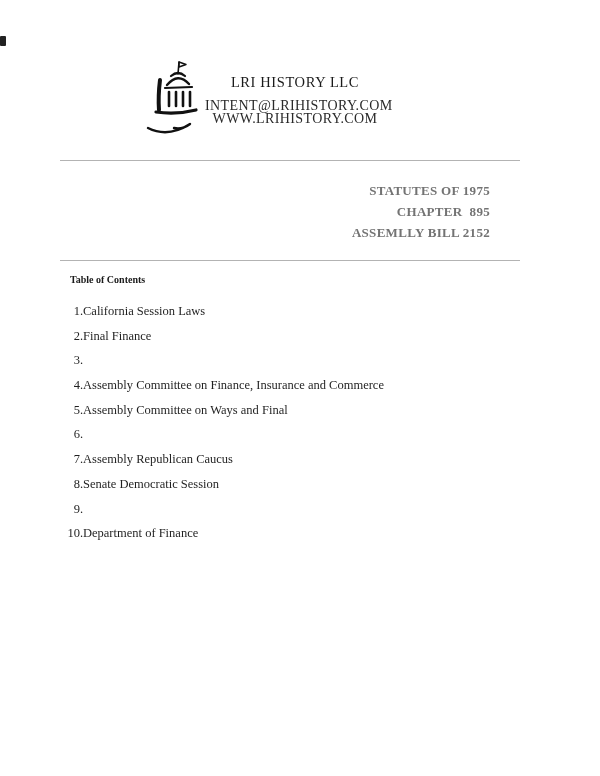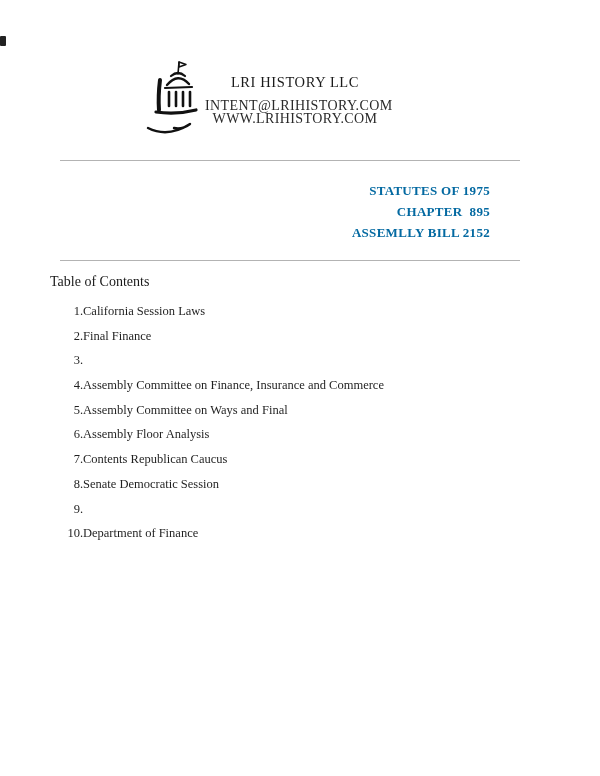--- a/index.html
+++ b/index.html
@@ -68,30 +68,30 @@
     position: absolute;
     right: 110px;
     top: 180px;
     text-align: right;
   }
   .statute-line {
     font-weight: bold;
     font-size: 13px;
     letter-spacing: 0.3px;
     line-height: 21px;
-    color: #0369a1;
+    color: #737373;
     white-space: pre;
   }
   
   .toc-title {
     position: absolute;
-    left: 50px;
+    left: 70px;
     top: 274px;
-    font-weight: normal;
-    font-size: 14px;
+    font-weight: bold;
+    font-size: 10px;
     color: #1a1a1a;
   }
   .toc-list {
     position: absolute;
     left: 55px;
     top: 304px;
     width: 480px;
   }
   .toc-row {
     display: flex;
@@ -180,25 +180,24 @@
     <div class="toc-row">
       <span class="toc-num">4.</span>
       <span class="toc-text">Assembly Committee on Finance, Insurance and Commerce</span>
     </div>
     <div class="toc-row">
       <span class="toc-num">5.</span>
       <span class="toc-text">Assembly Committee on Ways and Final</span>
     </div>
     <div class="toc-row">
       <span class="toc-num">6.</span>
-      <span class="toc-text">Assembly Floor Analysis</span>
     </div>
     <div class="toc-row">
       <span class="toc-num">7.</span>
-      <span class="toc-text">Contents Republican Caucus</span>
+      <span class="toc-text">Assembly Republican Caucus</span>
     </div>
     <div class="toc-row">
       <span class="toc-num">8.</span>
       <span class="toc-text">Senate Democratic Session</span>
     </div>
     <div class="toc-row">
       <span class="toc-num">9.</span>
     </div>
     <div class="toc-row">
       <span class="toc-num">10.</span>

